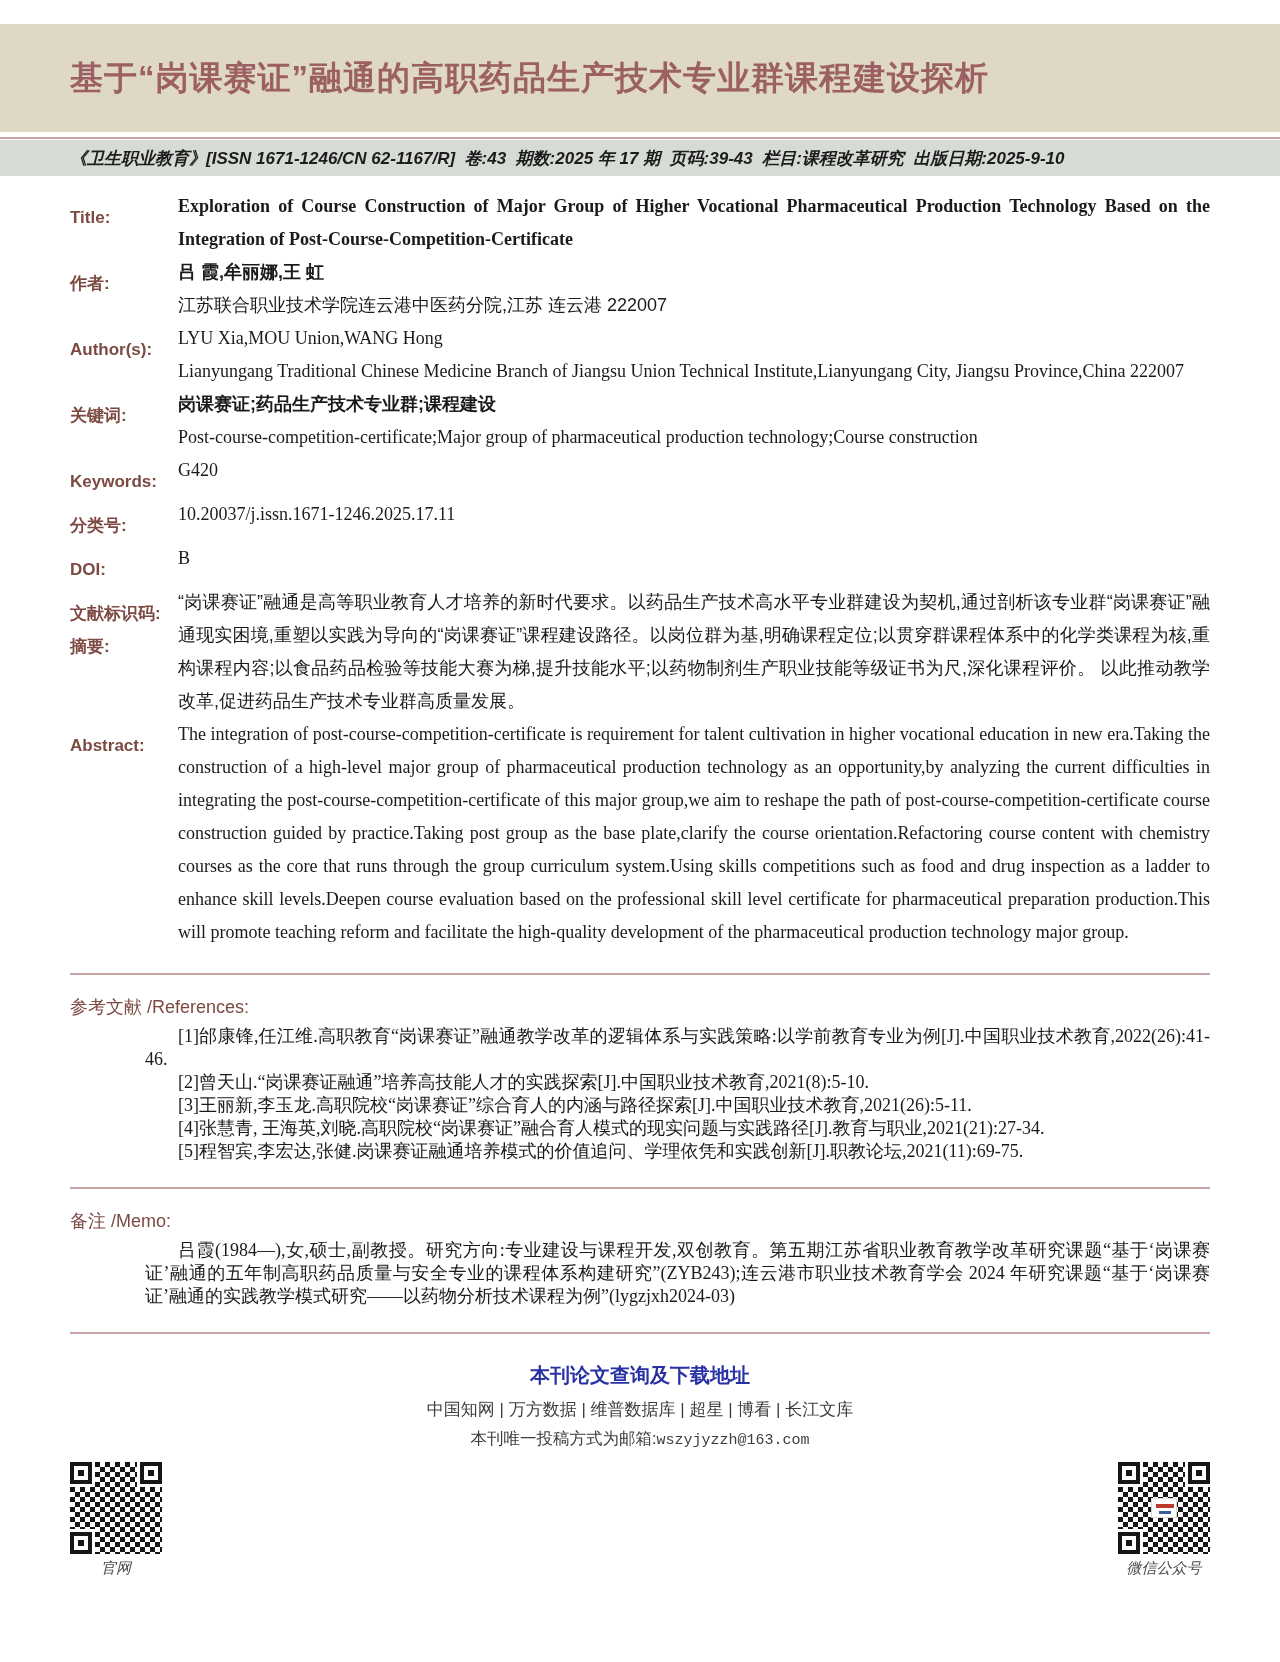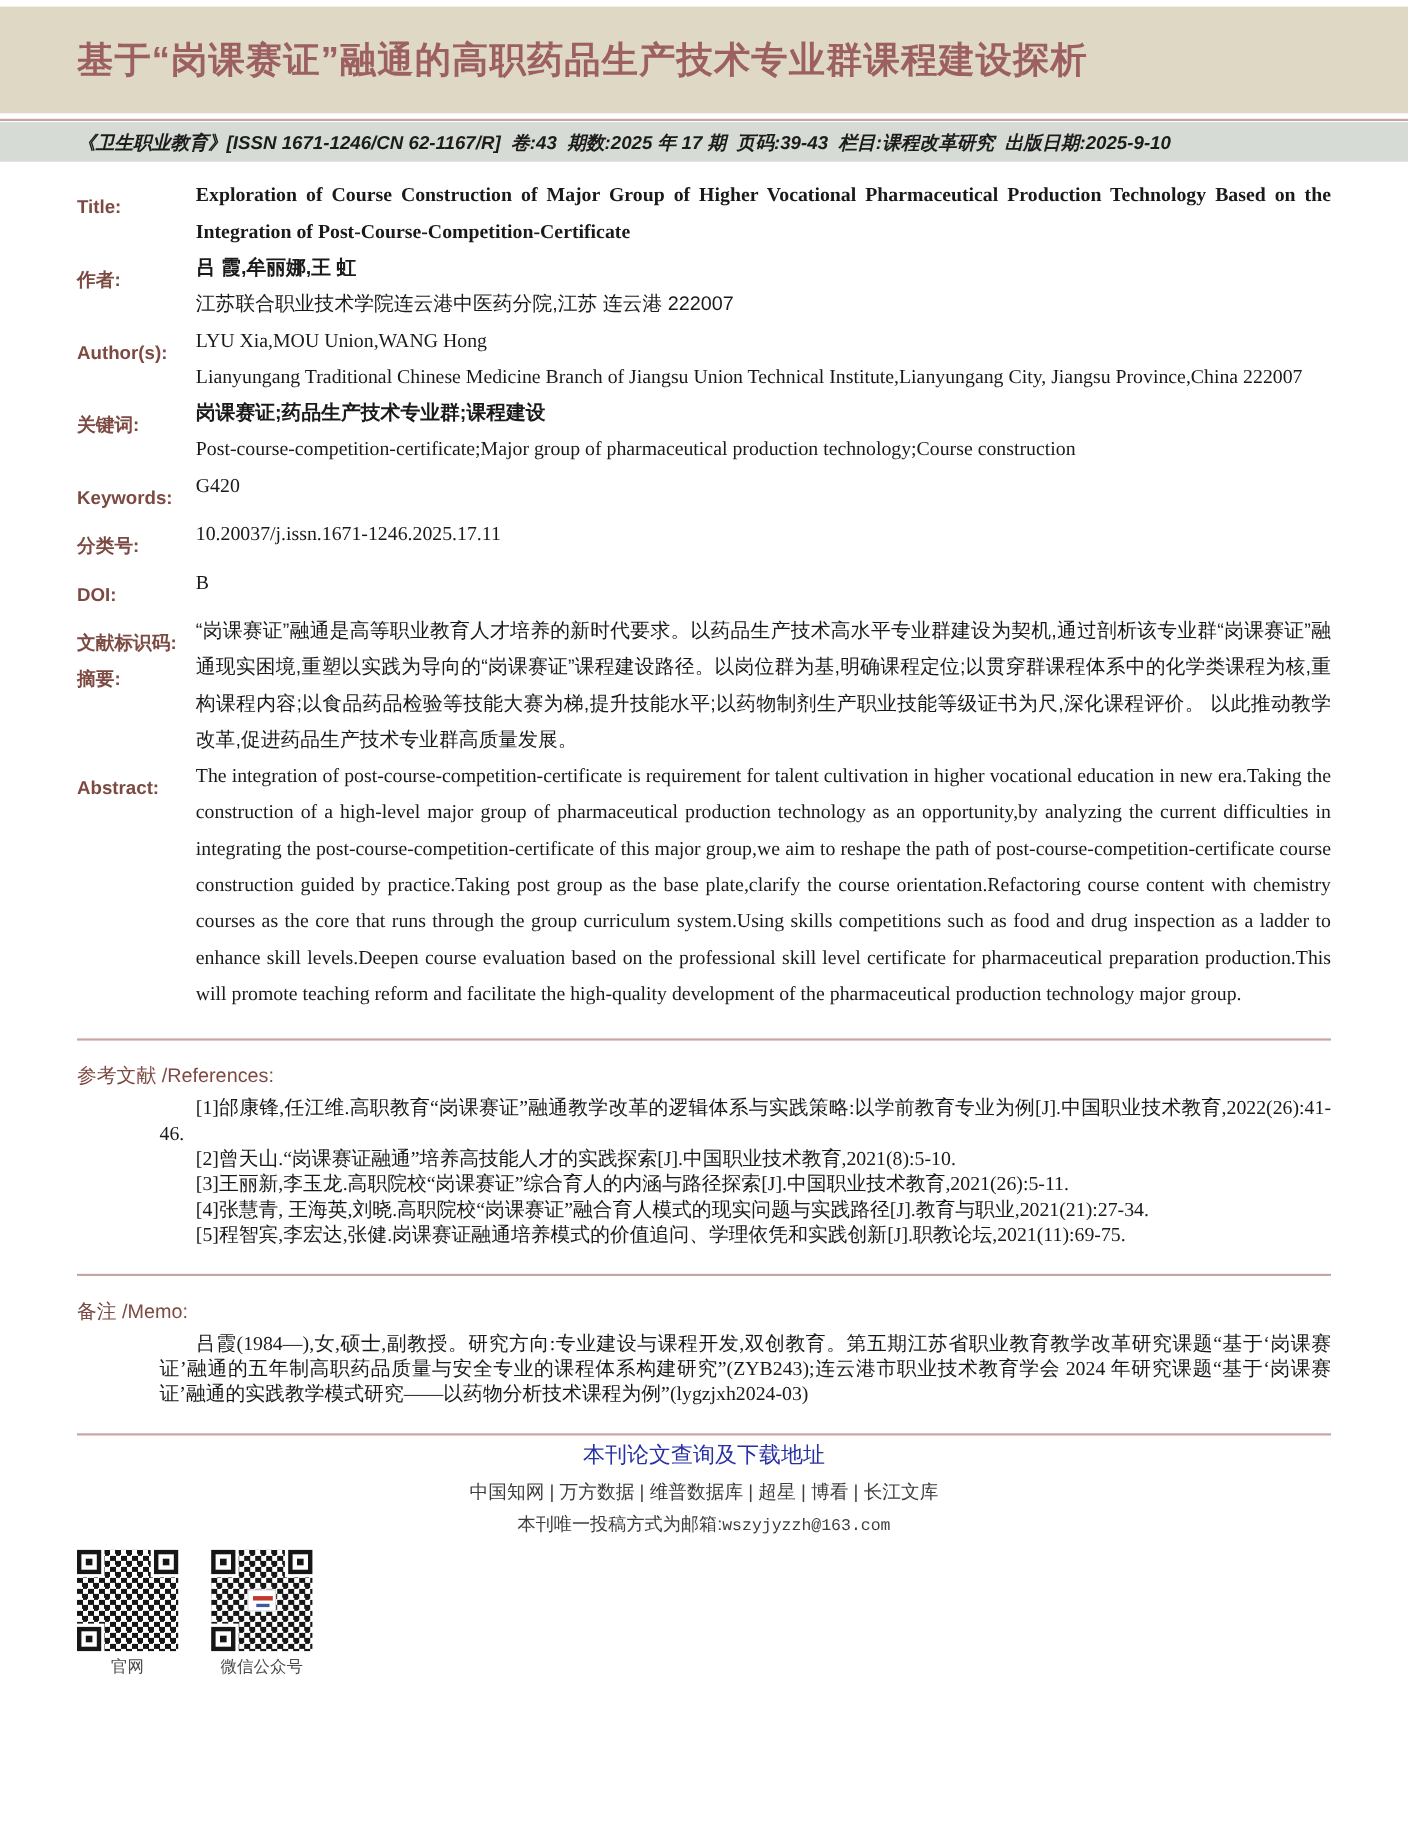--- a/index.html
+++ b/index.html
@@ -15,21 +15,21 @@
   }
   *{margin:0;padding:0;box-sizing:border-box;}
   html,body{background:#ffffff;}
   body{
     width:1280px;min-height:1662px;margin:0 auto;
     font-family:"Liberation Serif","DejaVu Serif",serif;
     color:var(--body-text);
   }
   
   .banner{
-    margin-top:6px;height:97px;background:var(--banner-bg);
+    margin-top:24px;height:108px;background:var(--banner-bg);
     display:flex;align-items:center;padding-left:70px;
   }
   .banner .title{
     font-family:"Liberation Sans","DejaVu Sans",sans-serif;
     font-weight:700;font-size:33px;color:var(--banner-title);letter-spacing:1px;
   }
   .header-rule{height:2px;background:var(--rule);margin-top:5px;}
   .journal-bar{
     margin-top:1px;height:36px;background:var(--bar-bg);
     display:flex;align-items:center;padding-left:70px;
@@ -60,32 +60,32 @@
   }
   .ref-list{margin-top:6px;}
   .ref-item,.memo-text{
     margin-left:75px;text-indent:33px;
     font-size:18px;line-height:23px;text-align:justify;
   }
   .memo-text{margin-top:6px;}
   
   .footer{margin-top:2px;text-align:center;}
   .footer-heading{
-    margin-top:4px;
-    font-family:"Liberation Sans","DejaVu Sans",sans-serif;
-    font-weight:400;font-size:20px;color:var(--footer-blue);
+    margin-top:28px;
+    font-family:"Liberation Sans","DejaVu Sans",sans-serif;
+    font-weight:700;font-size:20px;color:var(--footer-blue);
   }
   .footer-dbs{
     margin-top:9px;font-family:"Liberation Sans","DejaVu Sans",sans-serif;
     font-size:17px;color:var(--footer-gray);
   }
   .footer-email{margin-top:7px;font-size:16.5px;color:var(--footer-gray);
     font-family:"Liberation Sans","DejaVu Sans",sans-serif;}
   .footer-email .email{font-family:"Liberation Mono","DejaVu Sans Mono",monospace;font-size:15px;}
-  .qr-row{display:flex;justify-content:flex-start;gap:30px;margin-top:12px;}
+  .qr-row{display:flex;justify-content:space-between;gap:30px;margin-top:12px;font-style:italic;}
   .qr-wrap{text-align:center;}
   .qr{
     width:92px;height:92px;position:relative;margin:0 auto;
     background:repeating-conic-gradient(#161616 0% 25%, #ffffff 0% 50%);
     background-size:10px 10px;
   }
   .qr .f{position:absolute;width:22px;height:22px;border:4px solid #161616;background:#fff;box-shadow:0 0 0 3px #fff;}
   .qr .f::after{content:"";position:absolute;inset:4px;background:#161616;}
   .f.tl{top:0;left:0}.f.tr{top:0;right:0}.f.bl{bottom:0;left:0}
   .qr .logo{

